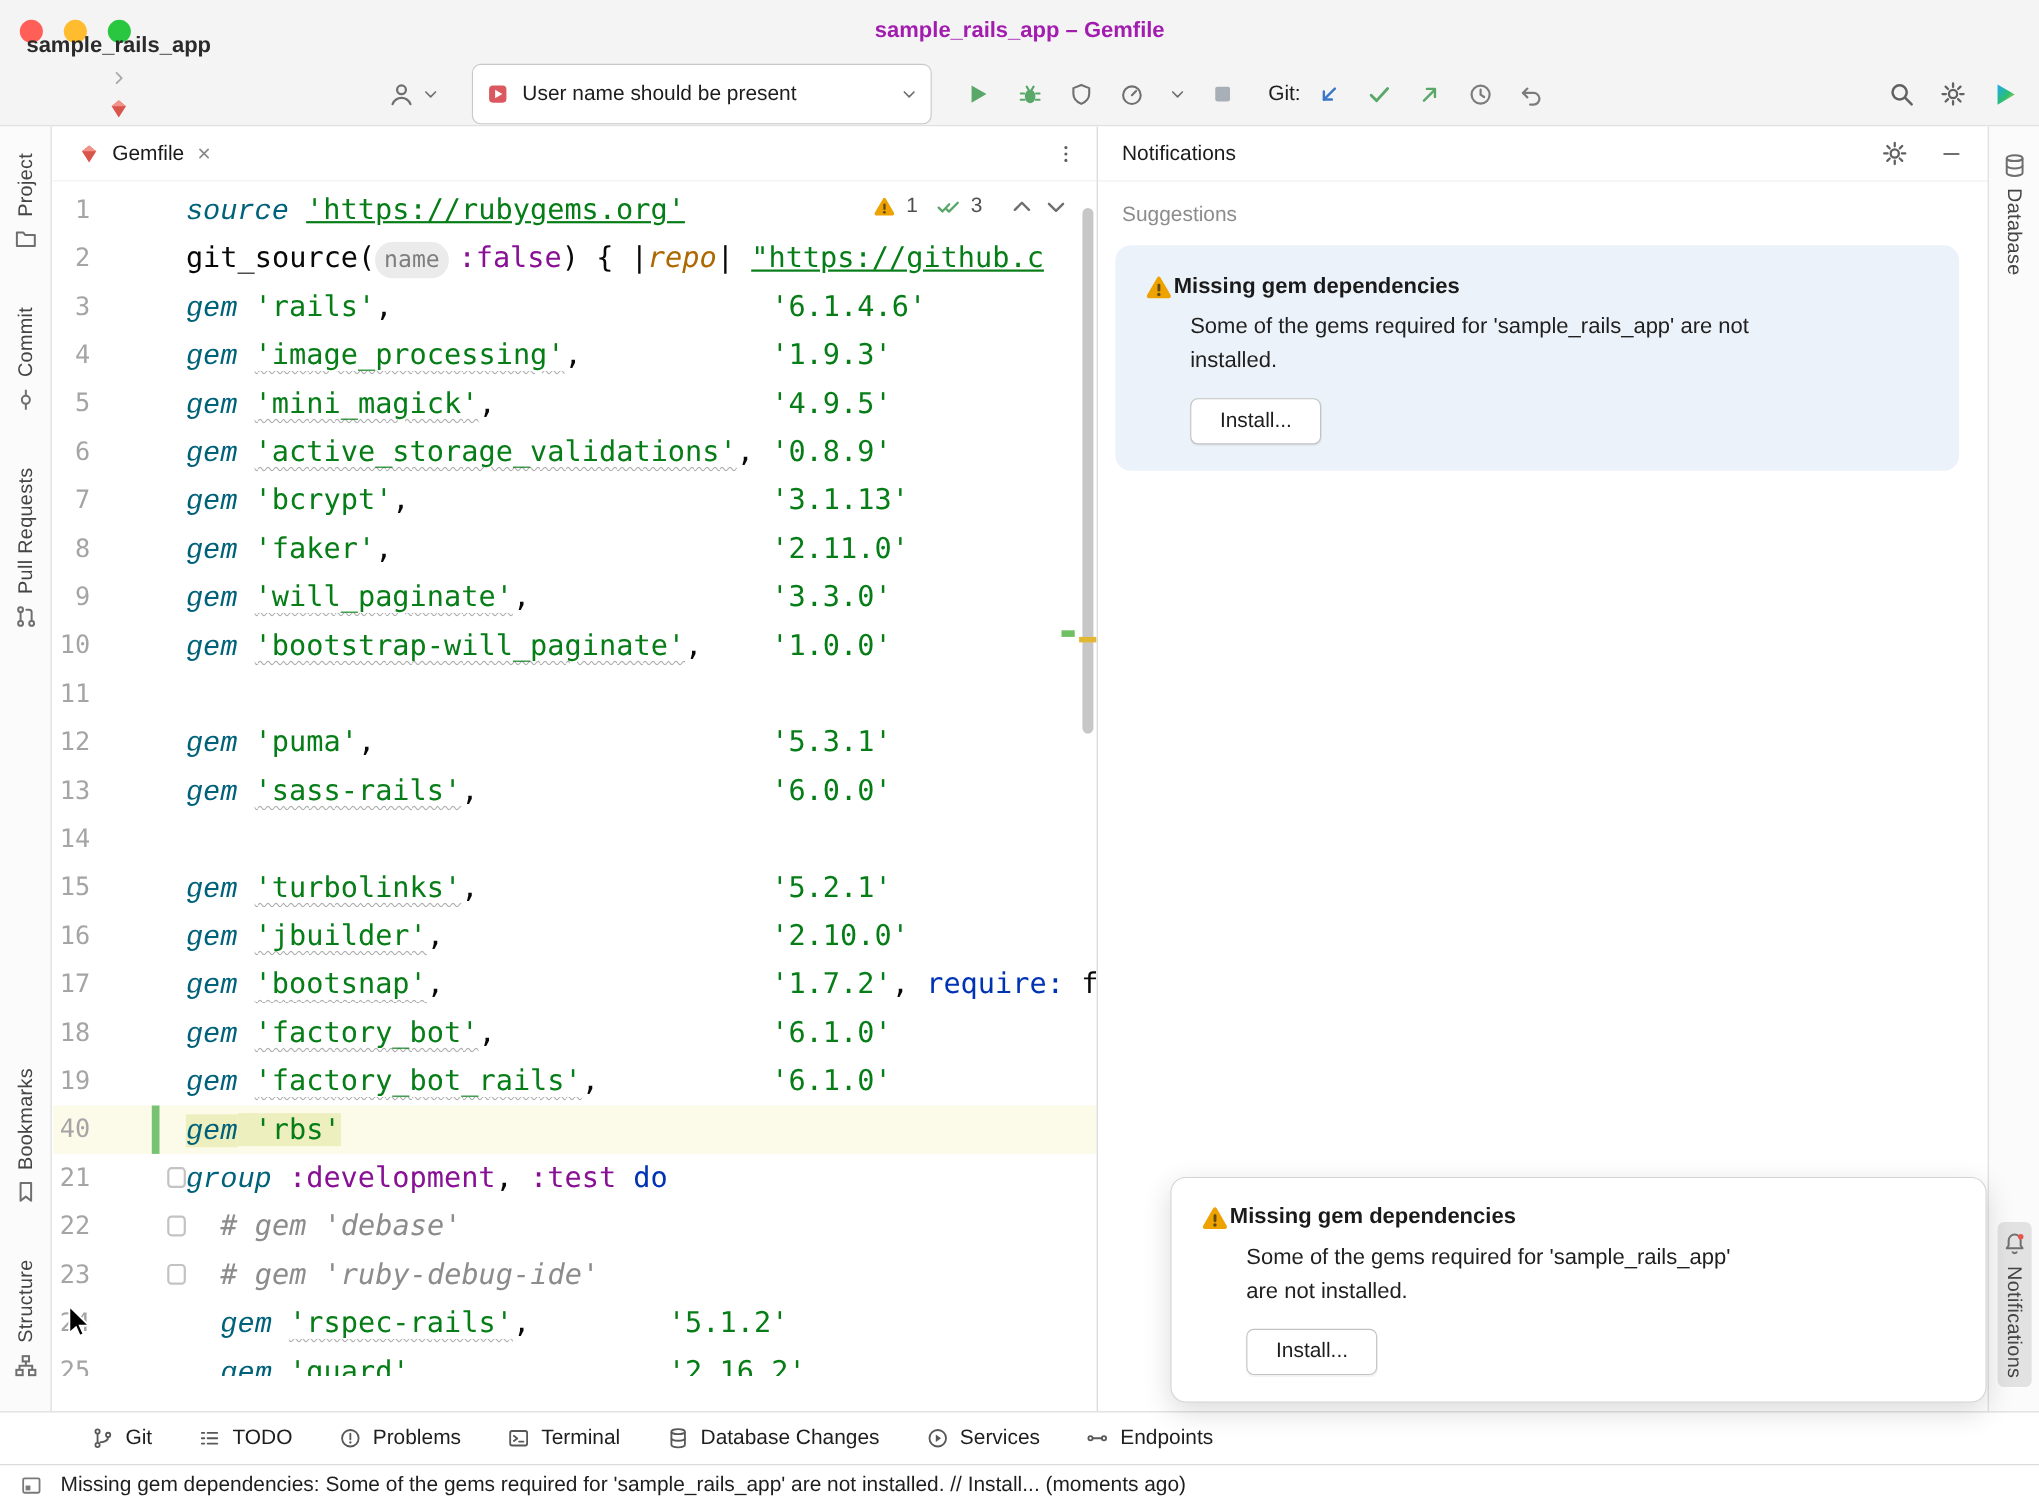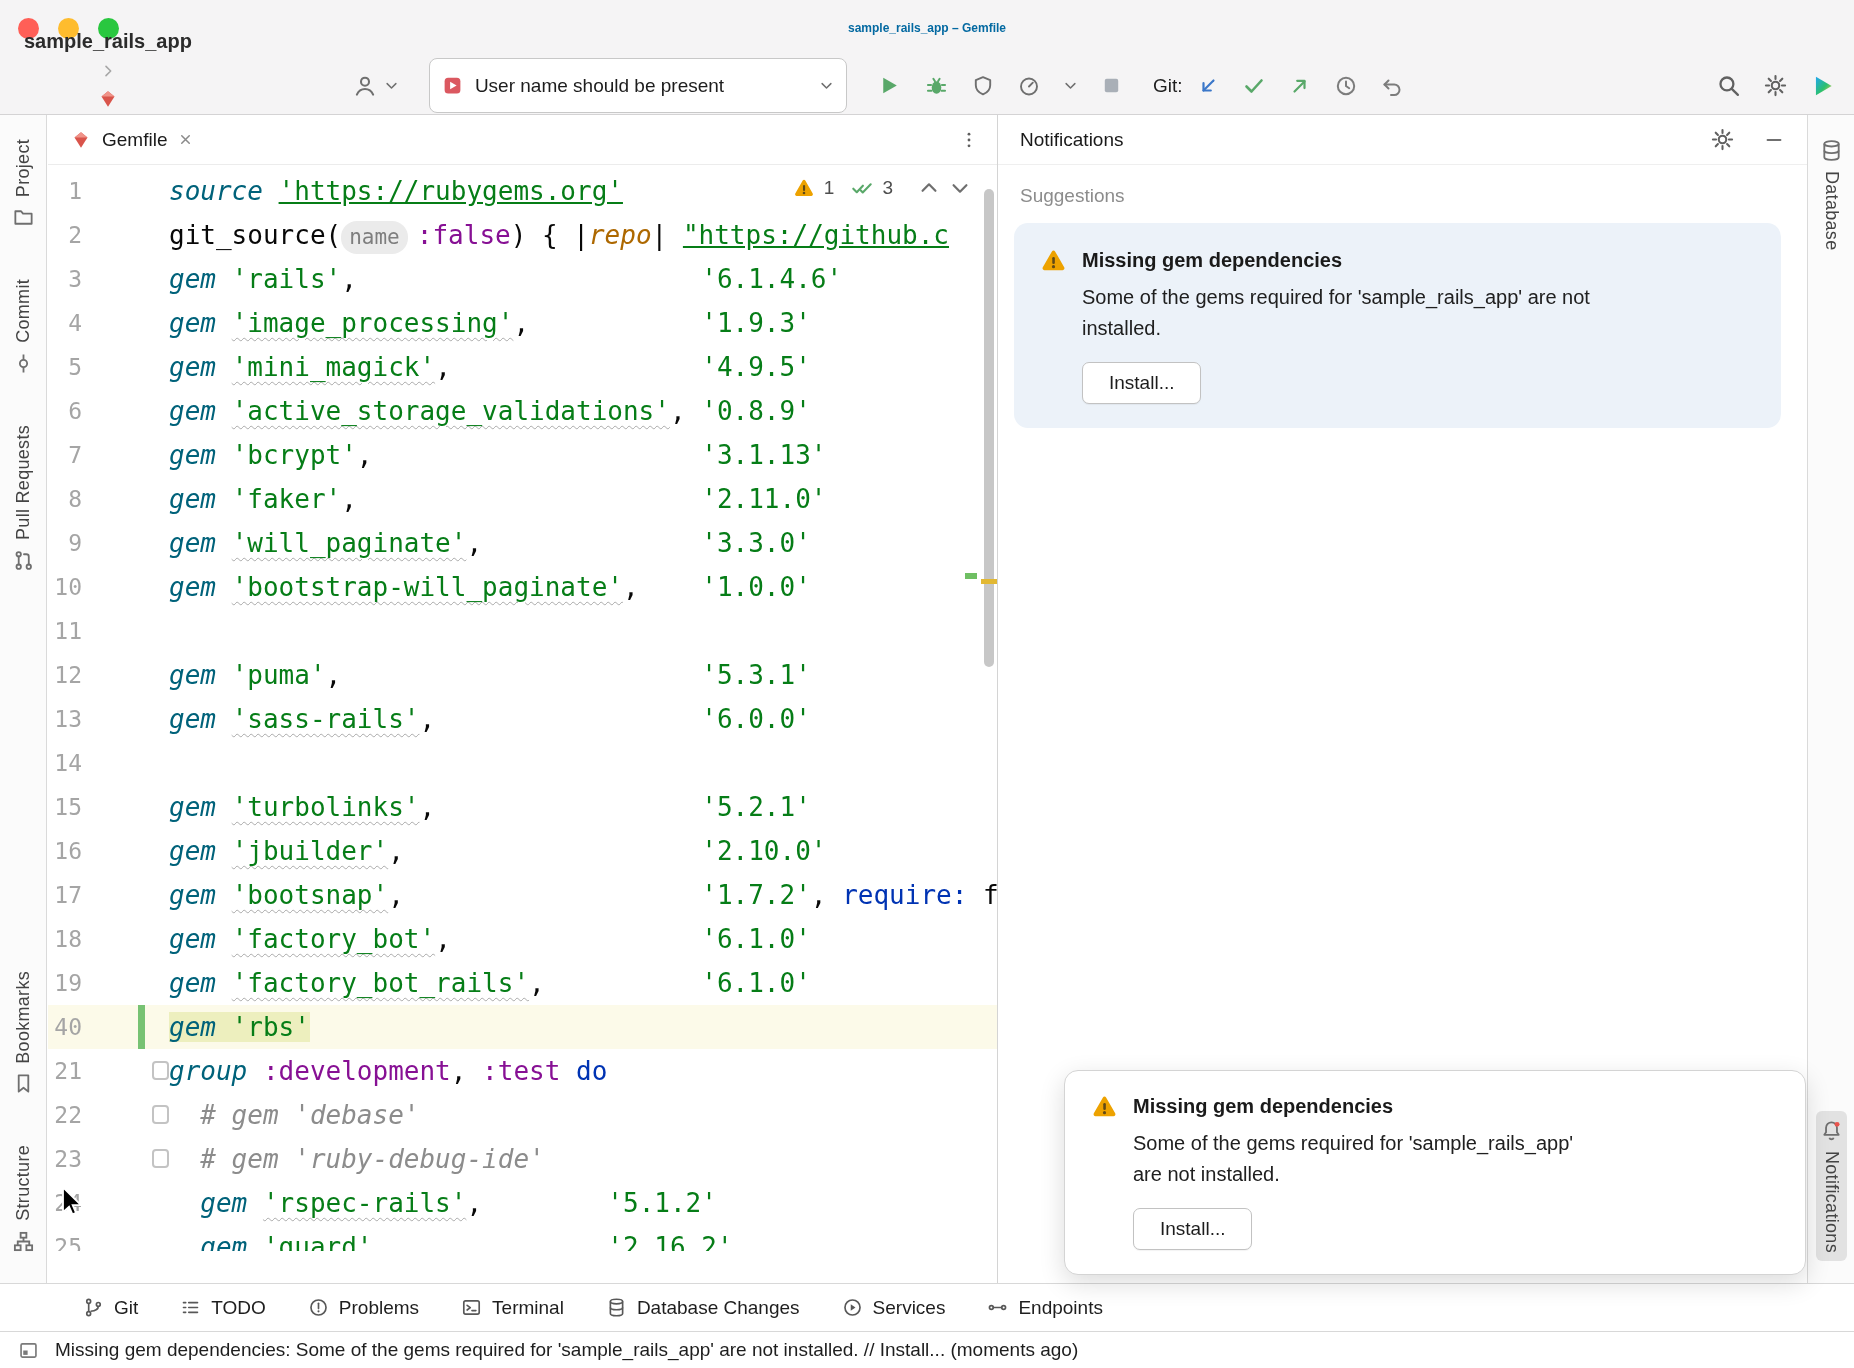--- a/index.html
+++ b/index.html
@@ -4,21 +4,21 @@
 <style>
   * { margin:0; padding:0; box-sizing:border-box; }
   body { background:#fff; font-family:"Liberation Sans", sans-serif; }
   .window { position:relative; width:1854px; height:1368px; background:#fff; overflow:hidden; }
 
   
   .titlebar { position:absolute; top:0; left:0; right:0; height:57px; background:#F5F4F5; }
   .traffic { position:absolute; left:18px; top:18px; display:flex; gap:19px; }
   .tl { width:21px; height:21px; border-radius:50%; }
   .tl.red{background:#FF5F57;} .tl.yellow{background:#FEBC2E;} .tl.green{background:#29C73F;}
-  .title { line-height:57px; text-align:center; font-weight:bold; font-size:12px; color:#0369a1; }
+  .title { line-height:57px; text-align:center; font-weight:bold; font-size:20px; color:#a21caf; }
 
   
   .toolbar { position:absolute; top:57px; left:0; right:0; height:58px; background:#F5F4F5;
              border-bottom:1px solid #D4D3D4; display:flex; align-items:center; padding:0 18px 0 24px; }
   .crumbs { display:flex; align-items:center; gap:10px;flex-direction:column; }
   .proj { font-weight:700; font-size:20px; color:#2B2B2B; }
   .file { font-size:19px; font-weight:600; color:#2B5AA6; }
   .tb-spacer { flex:1; max-width:160px; }
   .user-widget { display:flex; align-items:center; gap:6px; margin-right:30px; }
   .run-select { width:418px; height:55px; border:1px solid #C8C8C8; border-radius:8px; background:#fff;
@@ -54,21 +54,21 @@
   .editor-body { position:absolute; top:50px; left:0; right:0; height:1086px; overflow:hidden; background:#fff; }
   .code-lines { padding-top:4px; }
   .line { display:flex; height:44px; line-height:44px; font-family:"DejaVu Sans Mono", monospace; font-size:26px; color:#080808; }
   .line.current { background:#FCFAE9; }
   .ln { flex:none; width:34px; text-align:right; font-size:23px; color:#A5A5A5; }
   .gm { flex:none; width:87px; position:relative; }
   .change-bar { position:absolute; left:56px; top:0; bottom:0; width:7px; background:#77C273; }
   .fold-ic { position:absolute; left:70px; top:12px; width:17px; height:19px; border:2px solid #C3C3C3; border-radius:4px; background:#fff; }
   .ct { white-space:pre; }
   .t-p { color:#080808; }
-  .t-m { color:#00627A; font-style:italic; }
+  .t-m { color:#00627A; font-style:italic;font-family:Liberation Mono, monospace; }
   .t-s { color:#067D17; }
   .t-sl { color:#067D17; text-decoration:underline; }
   .t-sw { color:#067D17; text-decoration:underline wavy rgba(110,110,110,.55); text-decoration-thickness:1px; text-underline-offset:5px; }
   .t-sy { color:#871094; }
   .t-k { color:#0033B3; }
   .t-c { color:#8C8C8C; font-style:italic;margin-top:36px; }
   .t-pr { color:#AD6800; font-style:italic; }
   .t-hl { background:#EDEFBE; }
   .t-h { display:inline-block; background:#EBEBEB; color:#7E7E7E; border-radius:16px; padding:0 8px; margin-right:9px;
          font-size:21px; line-height:33px; }
@@ -80,21 +80,21 @@
   .vscroll { position:absolute; right:3px; top:24px; width:10px; height:478px; border-radius:5px; background:rgba(0,0,0,.22); }
   .stripe-warn { position:absolute; right:0; top:414px; width:16px; height:5px; background:#E2B833; }
   .stripe-green { position:absolute; right:20px; top:408px; width:12px; height:6px; background:#6FBF63; }
 
   
   .npanel { position:absolute; left:997px; top:0; width:810px; height:100%; background:#fff; border-left:1px solid #D4D4D4; }
   .npanel-header { height:50px; display:flex; align-items:center; gap:28px; padding:0 22px; border-bottom:1px solid #EFEFEF; }
   .npanel-title { font-size:19px; color:#1A1A1A; margin-right:auto; }
   .section-label { margin:20px 0 0 22px; font-size:19px; color:#8C8C8C; }
   .ncard { margin:16px 26px 0 16px; background:#ECF2F9; border-radius:14px; padding:22px 26px 24px; }
-  .ncard-head, .toast-head { display:flex; align-items:center; gap:15px; }
+  .ncard-head, .toast-head { display:flex; align-items:flex-end; }
   .ncard-title, .toast-title { font-size:20px; font-weight:bold; color:#1A1A1A; line-height:30px; }
   .ncard-body { margin:7px 0 0 42px; font-size:20px; line-height:31px; color:#202020; max-width:510px; }
   .install-btn { margin:18px 0 0 42px; background:#fff; border:1px solid #C2C2C2; border-radius:7px;
                  padding:9px 26px; font-size:19px; color:#1D1D1D; font-family:"Liberation Sans",sans-serif;
                  box-shadow:0 1px 1px rgba(0,0,0,.05); }
 
   
   .toast { position:absolute; left:1064px; top:1070px; width:742px; background:#fff; border:1px solid #D4D4D4;
            border-radius:14px; box-shadow:0 8px 26px rgba(0,0,0,.14); padding:20px 26px 24px; z-index:6; }
   .toast-body { margin:7px 0 0 42px; font-size:20px; line-height:31px; color:#202020; max-width:470px; }

